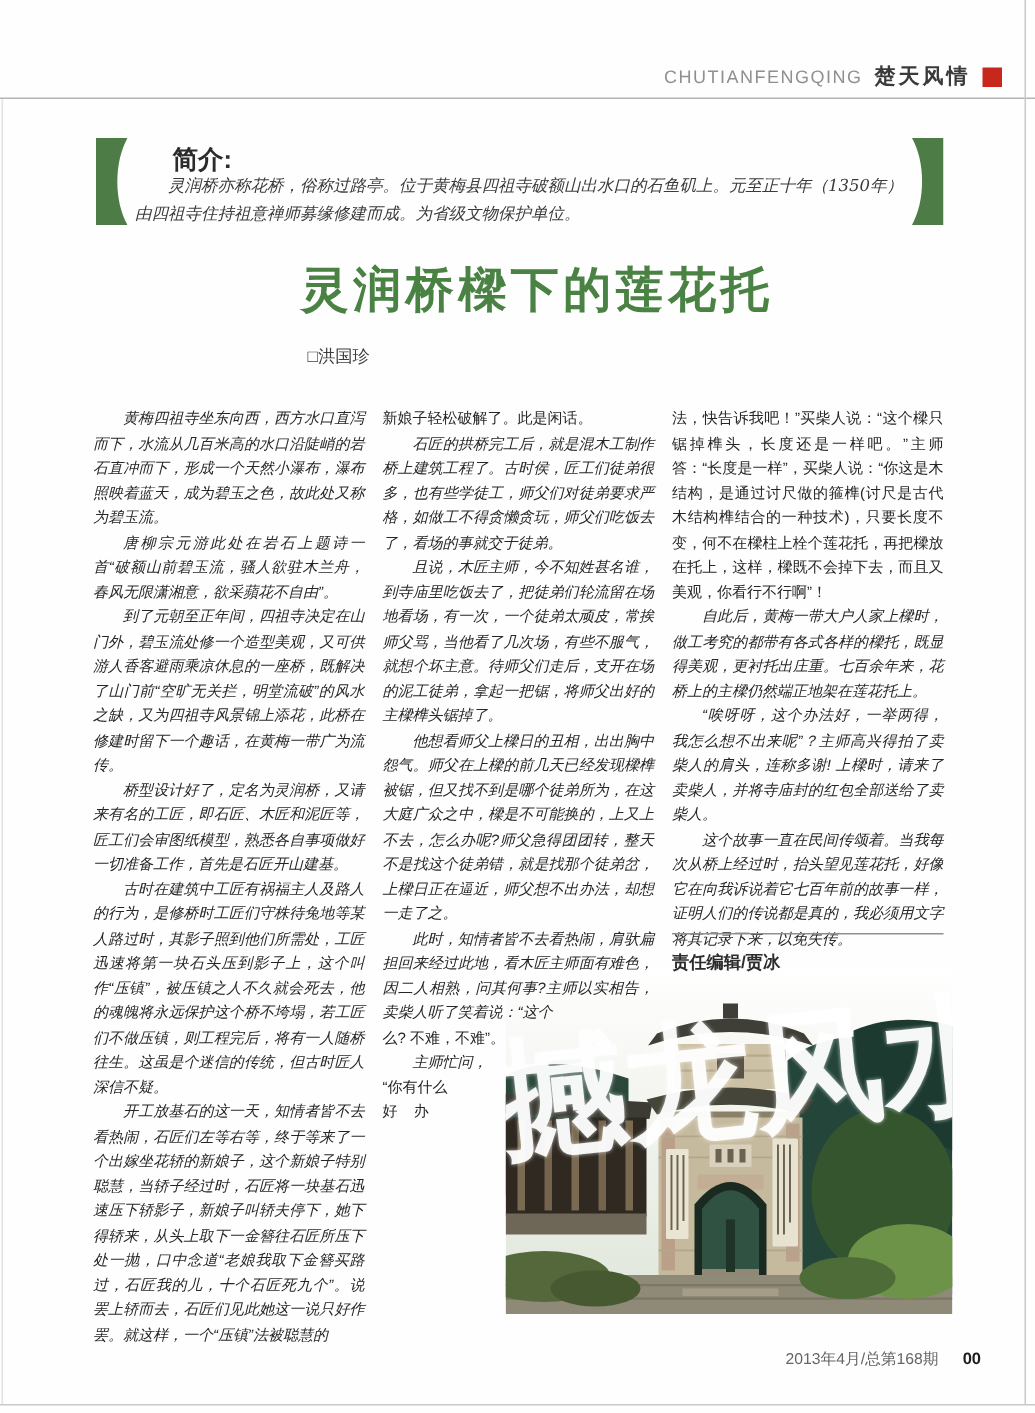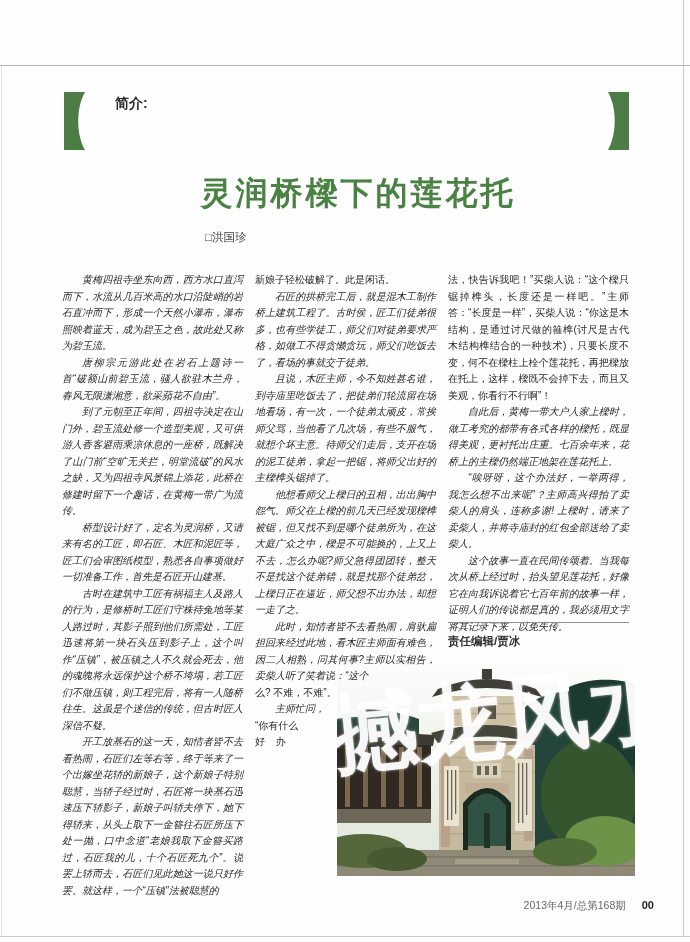--- a/index.html
+++ b/index.html
@@ -14,21 +14,21 @@
   .header{position:absolute;top:42px;right:22px;display:flex;align-items:center;gap:8px;}
   .brand-en{font-size:12px;color:#8f8f8f;letter-spacing:1px;}
   .brand-cn{font-size:14px;font-weight:bold;color:#3a3a3a;letter-spacing:2px;}
   .red-sq{width:13px;height:13px;background:#c8281c;}
   .header-rule{position:absolute;top:65px;left:0;width:690px;height:1px;background:#b5b5b5;}
 
   
   .bracket{position:absolute;top:92px;width:21px;height:58px;}
   .bracket svg{display:block;}
   .bracket.l{left:64px;} .bracket.r{left:608px;}
-  .intro-label{position:absolute;left:115px;top:95px;font-size:14px;font-weight:bold;color:#2b2b2b;}
+  .intro-label{position:absolute;left:115px;top:95px;font-size:17px;font-weight:bold;color:#2b2b2b;}
   .intro-text{position:absolute;left:90px;top:114px;width:512px;font-family:"DejaVu Serif","Liberation Serif",serif;
               font-style:italic;font-size:11px;line-height:19px;color:#3a3a3a;text-indent:2em;text-align:justify;}
 
   
   .title{position:absolute;left:0;top:172px;width:690px;text-align:center;font-size:32px;font-weight:bold;
          letter-spacing:3px;color:#4a8244;margin-left:13px;}
   .author{position:absolute;left:205px;top:230px;font-size:11.5px;color:#3c3c3c;}
 
   
   .col{position:absolute;top:272px;width:181px;font-size:10px;line-height:16.5px;color:#262626;
@@ -54,33 +54,39 @@
   
   .footer{position:absolute;top:899px;right:36px;display:flex;align-items:baseline;gap:16px;z-index:6;}
   .issue{font-size:10.5px;color:#666;}
   .pageno{font-size:11px;font-weight:bold;color:#1e1e1e;}
 </style>
 </head>
 <body>
 
 <div class="canvas">
 
+  <div class="header">
+    <span class="brand-en">CHUTIANFENGQING</span>
+    <span class="brand-cn">楚天风情</span>
+    <span class="red-sq"></span>
+  </div>
   <div class="header-rule"></div>
 
   <div class="bracket l">
     <svg width="21" height="58" viewBox="0 0 21 58">
         <path d="M0,0 H21 C12,16 12,42 21,58 H0 Z" fill="#4d7c47"></path>
       </svg>
   </div>
   <div class="bracket r">
     <svg width="21" height="58" viewBox="0 0 21 58">
         <path d="M21,0 H0 C9,16 9,42 0,58 H21 Z" fill="#4d7c47"></path>
       </svg>
   </div>
   <div class="intro-label">简介:</div>
+  <div class="intro-text">灵润桥亦称花桥，俗称过路亭。位于黄梅县四祖寺破额山出水口的石鱼矶上。元至正十年（1350年）由四祖寺住持祖意禅师募缘修建而成。为省级文物保护单位。</div>
 
   <div class="title">灵润桥樑下的莲花托</div>
   <div class="author">□洪国珍</div>
 
   <div class="col col1">
     <p class="ind">黄梅四祖寺坐东向西，西方水口直泻而下，水流从几百米高的水口沿陡峭的岩石直冲而下，形成一个天然小瀑布，瀑布照映着蓝天，成为碧玉之色，故此处又称为碧玉流。</p>
     <p class="ind">唐柳宗元游此处在岩石上题诗一首“破额山前碧玉流，骚人欲驻木兰舟，春风无限潇湘意，欲采蘋花不自由”。</p>
     <p class="ind">到了元朝至正年间，四祖寺决定在山门外，碧玉流处修一个造型美观，又可供游人香客避雨乘凉休息的一座桥，既解决了山门前“空旷无关拦，明堂流破”的风水之缺，又为四祖寺风景锦上添花，此桥在修建时留下一个趣话，在黄梅一带广为流传。</p>
     <p class="ind">桥型设计好了，定名为灵润桥，又请来有名的工匠，即石匠、木匠和泥匠等，匠工们会审图纸模型，熟悉各自事项做好一切准备工作，首先是石匠开山建基。</p>
     <p class="ind">古时在建筑中工匠有祸福主人及路人的行为，是修桥时工匠们守株待兔地等某人路过时，其影子照到他们所需处，工匠迅速将第一块石头压到影子上，这个叫作“压镇”，被压镇之人不久就会死去，他的魂魄将永远保护这个桥不垮塌，若工匠们不做压镇，则工程完后，将有一人随桥往生。这虽是个迷信的传统，但古时匠人深信不疑。</p>

